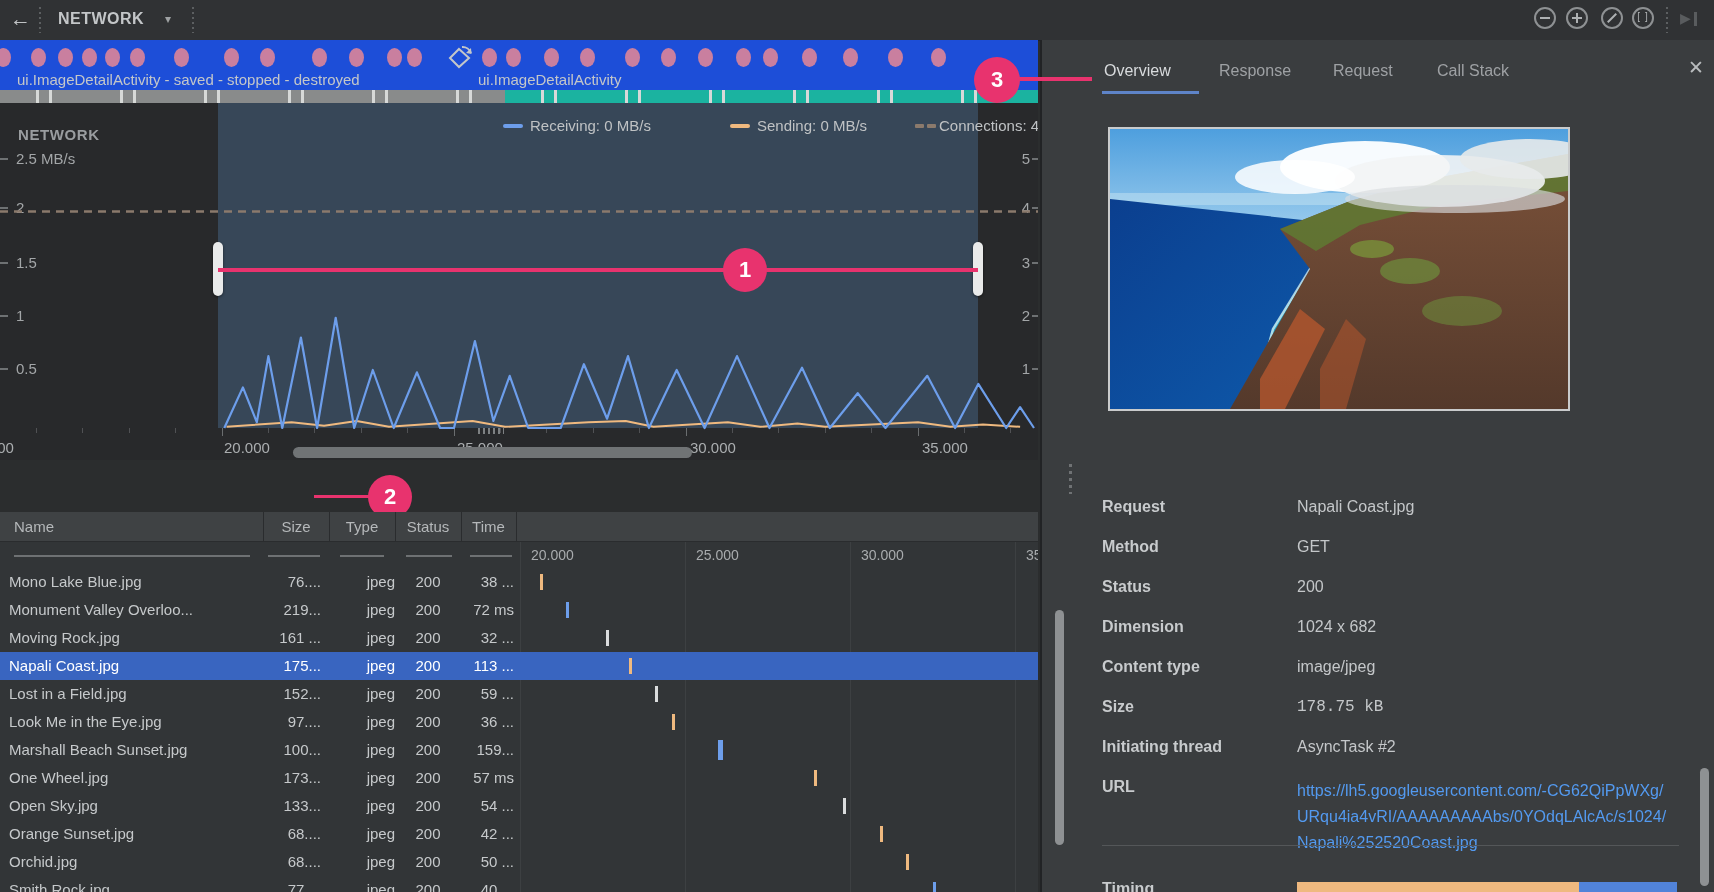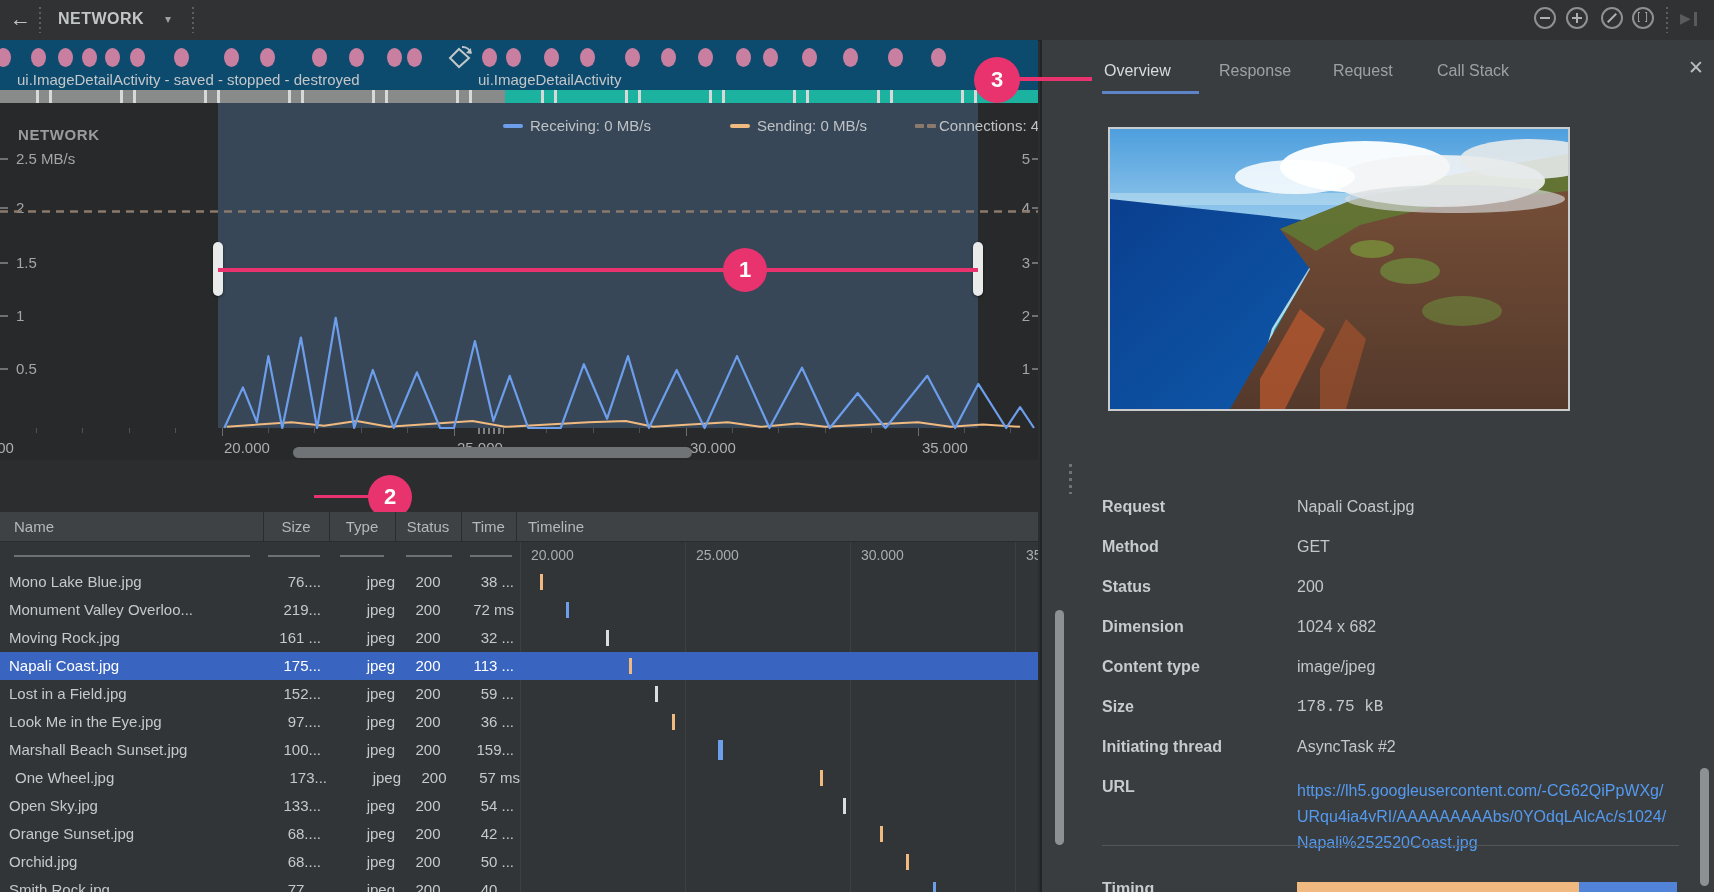--- a/index.html
+++ b/index.html
@@ -13,21 +13,21 @@
   .tb-title{left:58px;top:10px;font-size:16px;font-weight:bold;color:#C3C6C8;letter-spacing:.5px;}
   .caret{left:165px;top:12px;font-size:12px;color:#9EA1A3;}
   .circ{width:22px;height:22px;border:2px solid #8E9193;border-radius:50%;top:7px;box-sizing:border-box;}
   .circ .h{position:absolute;left:4px;top:8px;width:10px;height:2px;background:#AEB1B3;}
   .circ .v{position:absolute;left:8px;top:4px;width:2px;height:10px;background:#AEB1B3;}
   .circ .diag{position:absolute;left:3px;top:8px;width:12px;height:2px;background:#AEB1B3;transform:rotate(-45deg);}
   .circ .br{position:absolute;left:0;top:2px;width:18px;text-align:center;font-size:10px;color:#AEB1B3;letter-spacing:1px;}
   .play{top:10px;font-size:14px;color:#595C5E;}
   .playbar{top:12px;width:3px;height:14px;background:#595C5E;}
   
-  .events{left:0;top:40px;width:1038px;height:50px;background:#0c4a6e;}
+  .events{left:0;top:40px;width:1038px;height:50px;background:#1d4ed8;}
   .event-dot{position:absolute;top:8px;width:15px;height:19px;border-radius:50%;background:#C97F9F;}
   .act-label{top:31px;font-size:15px;color:#C4C7C9;white-space:nowrap;}
   .statebar{left:0;top:90px;width:1038px;height:13px;}
   .seg-gray{left:0;top:0;width:505px;height:13px;background:#898B8B;}
   .seg-teal{left:505px;top:0;width:533px;height:13px;background:#1BB3A0;}
   .seg-gray::after,.seg-teal::after{content:"";position:absolute;inset:0;
      background:repeating-linear-gradient(90deg,transparent 0 36px,#D7D9D8 36px 39px,transparent 39px 49px,#D7D9D8 49px 52px,transparent 52px 84px);}
   
   .chart{left:0;top:103px;width:1038px;height:357px;overflow:hidden;background:#28292B;}
   .sel-rect{left:218px;top:0;width:760px;height:325px;background:rgba(96,156,210,0.27);}
@@ -232,21 +232,20 @@
 
   <div class="abs sel-line" style="left:314px;top:495px;width:58px;height:3px"></div>
   <div class="abs badge b44" style="left:368px;top:475px">2</div>
 
   <div class="abs thead" id="thead">
       <div class="abs th" style="left: 0px; width: 263px; text-align: left; padding-left: 14px;">Name</div>
       <div class="abs th" style="left: 263px; width: 66px; text-align: center;">Size</div>
       <div class="abs th" style="left: 329px; width: 66px; text-align: center;">Type</div>
       <div class="abs th" style="left: 395px; width: 66px; text-align: center;">Status</div>
       <div class="abs th" style="left: 461px; width: 55px; text-align: center;">Time</div>
-      <div class="abs th" style="left: 516px; width: 522px; text-align: left; padding-left: 12px;">Timeline</div>
       <div class="abs colsep" style="left: 263px;"></div>
       <div class="abs colsep" style="left: 329px;"></div>
       <div class="abs colsep" style="left: 395px;"></div>
       <div class="abs colsep" style="left: 461px;"></div>
       <div class="abs colsep" style="left: 516px;"></div>
     </div>
   <div class="abs tbody" id="tbody">
     <div id="tl-grid">
         <div class="abs gridline" style="left: 520px;"></div>
         <div class="abs gridline" style="left: 685px;"></div>
@@ -314,21 +313,21 @@
           <div class="tick" style="left: 671.8px; background: rgb(239, 185, 127);"></div>
         </div>
         <div class="abs row" style="top: 168px;">
           <div class="cell c-name">Marshall Beach Sunset.jpg</div>
           <div class="cell c-size">100...</div>
           <div class="cell c-type">jpeg</div>
           <div class="cell c-status">200</div>
           <div class="cell c-time">159...</div>
           <div class="tick" style="left: 718px; background: rgb(109, 158, 235); width: 5px; height: 20px; top: 4px;"></div>
         </div>
-        <div class="abs row" style="top: 196px; margin-left: 6px;">
+        <div class="abs row" style="top: 196px;">
           <div class="cell c-name">One Wheel.jpg</div>
           <div class="cell c-size">173...</div>
           <div class="cell c-type">jpeg</div>
           <div class="cell c-status">200</div>
           <div class="cell c-time">57 ms</div>
           <div class="tick" style="left: 813.7px; background: rgb(239, 185, 127);"></div>
         </div>
         <div class="abs row" style="top: 224px;">
           <div class="cell c-name">Open Sky.jpg</div>
           <div class="cell c-size">133...</div>

